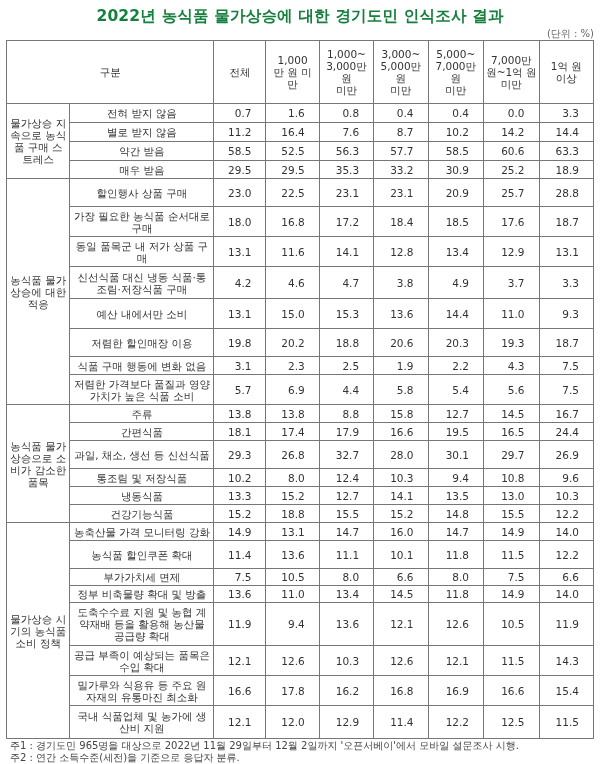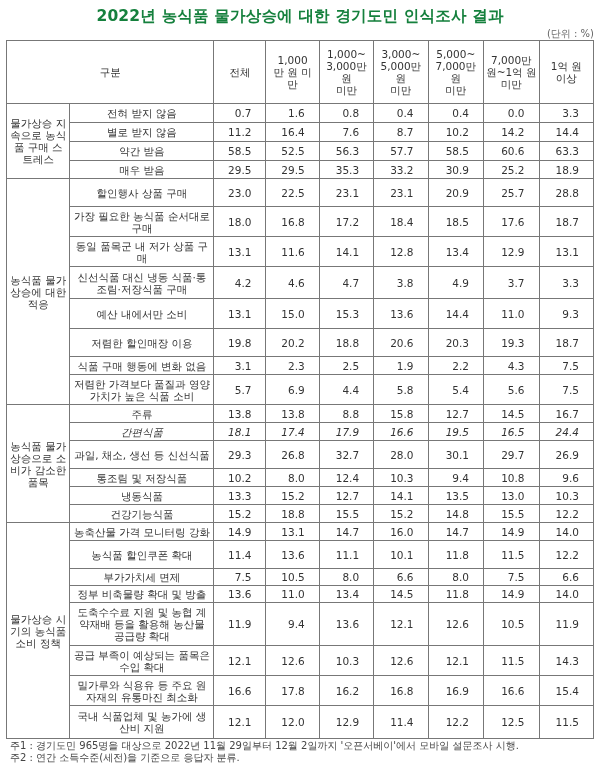--- a/index.html
+++ b/index.html
@@ -171,21 +171,21 @@
         <td class="cat" rowspan="6" style="padding: 0px 2px;">농식품 물가상승으로 소비가 감소한 품목</td>
         <td class="item">주류</td>
         <td class="num">13.8</td>
         <td class="num">13.8</td>
         <td class="num">8.8</td>
         <td class="num">15.8</td>
         <td class="num">12.7</td>
         <td class="num">14.5</td>
         <td class="num">16.7</td>
       </tr>
-      <tr style="height: 18px; font-style: italic;">
+      <tr style="height: 18px;">
         <td class="item">간편식품</td>
         <td class="num">18.1</td>
         <td class="num">17.4</td>
         <td class="num">17.9</td>
         <td class="num">16.6</td>
         <td class="num">19.5</td>
         <td class="num">16.5</td>
         <td class="num">24.4</td>
       </tr>
       <tr style="height: 28px;">

